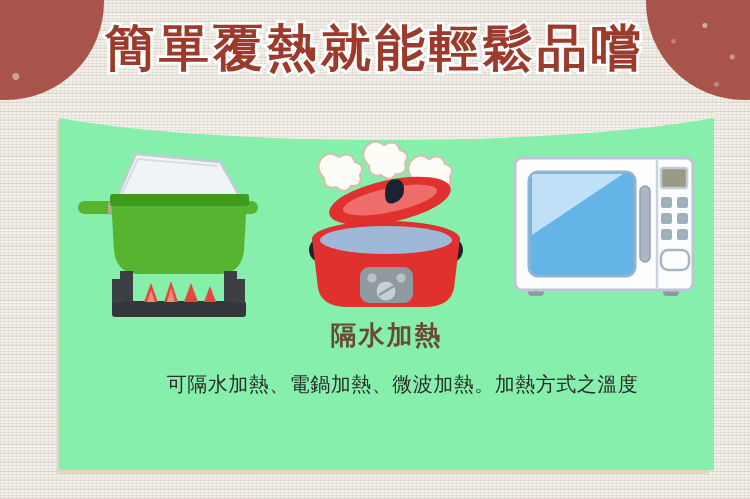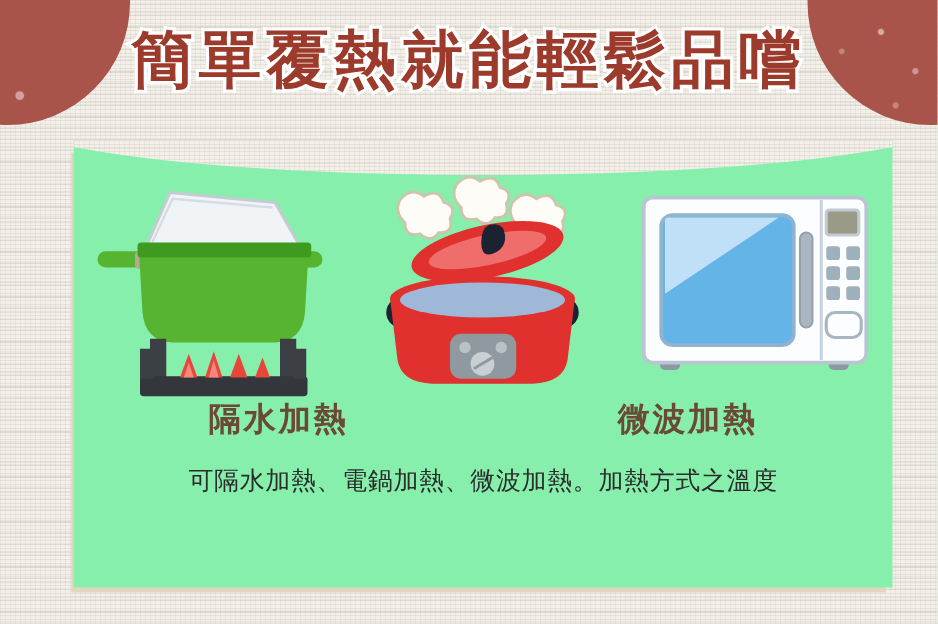--- a/index.html
+++ b/index.html
@@ -153,21 +153,21 @@
     font-family: "DejaVu Serif", serif;
     font-weight: bold;
     font-size: 26px;
     letter-spacing: 2px;
     color: #6b4a35;
   }
 
   
   #body-text {
     position: absolute;
-    left: 0;
+    left: 16px;
     top: 250px;
     width: 655px;
     text-align: center;
     font-family: "DejaVu Sans", sans-serif;
     font-size: 20px;
     line-height: 44px;
     color: #2b2b2b;
     letter-spacing: 0.5px;
   }
   .body-line { display: block; }
@@ -301,21 +301,20 @@
           </g>
 
           <rect x="156" y="110" width="28" height="20" rx="7" fill="#fcfdfe" stroke="#a8b6c2" stroke-width="2.5"></rect>
         </svg>
       </div>
 
     </div>
 
     <div id="labels">
       <div class="cap-label">隔水加熱</div>
-      <div class="cap-label">微波加熱</div>
     </div>
 
     <div id="body-text">
       <span class="body-line">可隔水加熱、電鍋加熱、微波加熱。加熱方式之溫度</span>
     </div>
 
   </div>
 </div>
 
 </body></html>

